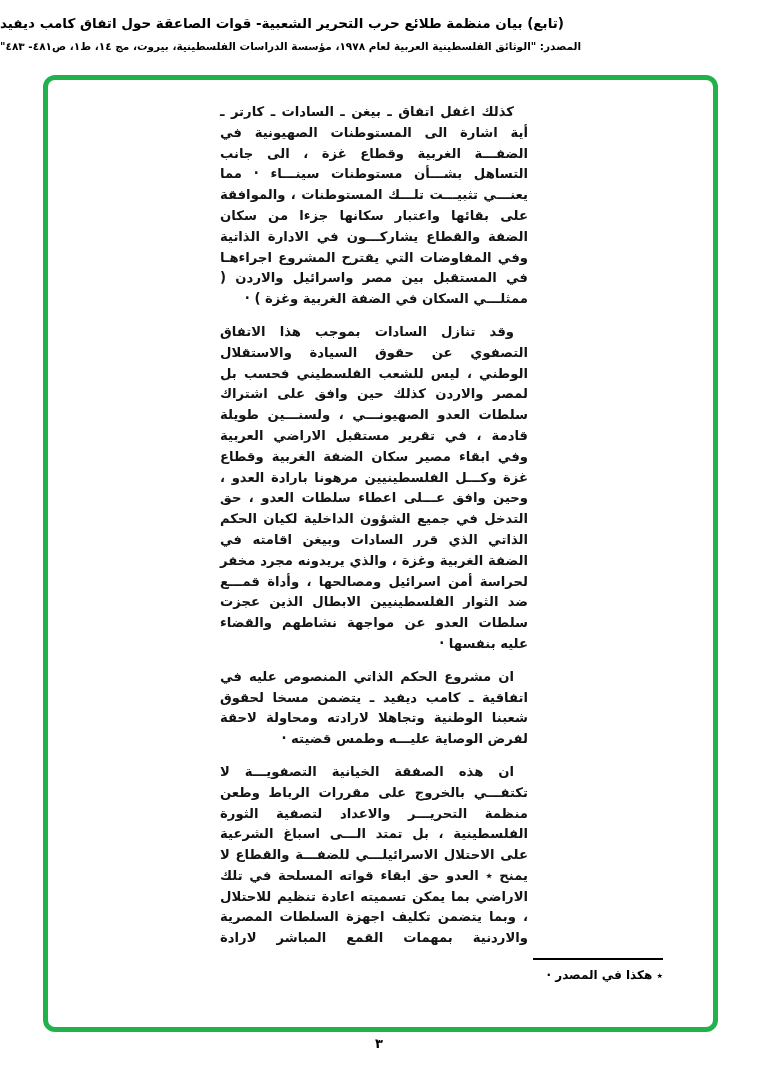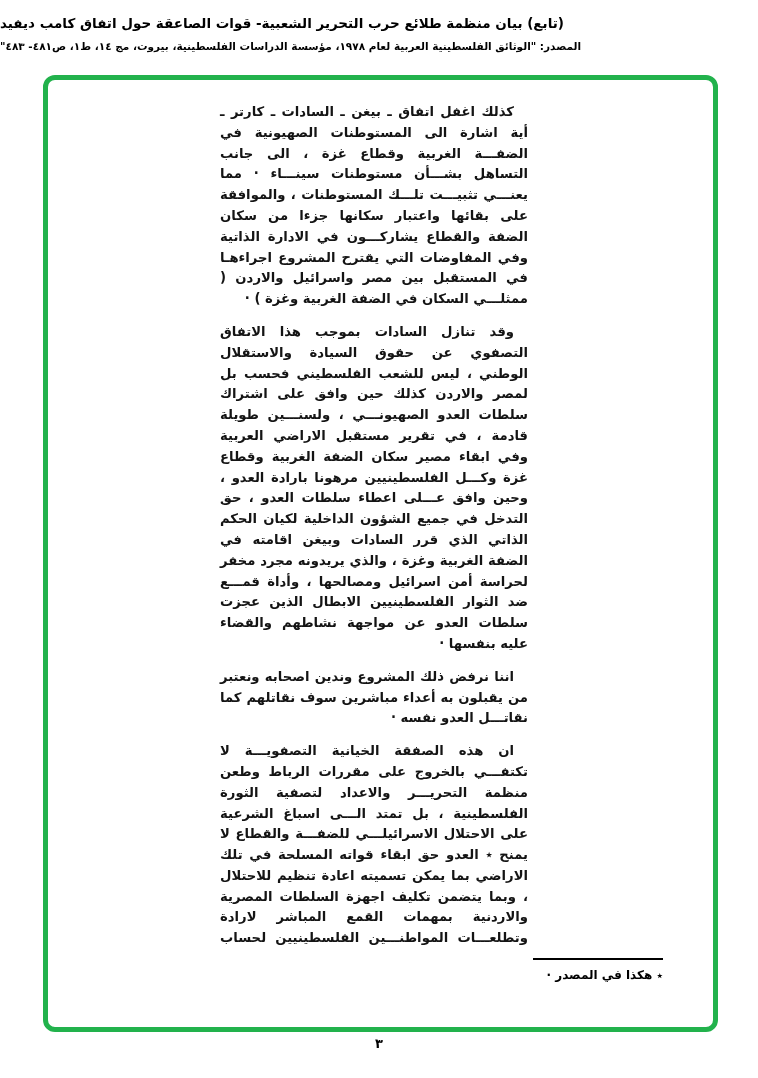--- a/index.html
+++ b/index.html
@@ -105,21 +105,21 @@
 <header class="page-header">
   <div class="header-title">(تابع)  بيان منظمة طلائع حرب التحرير الشعبية- قوات الصاعقة حول اتفاق كامب ديفيد</div>
   <div class="header-source">المصدر: "الوثائق الفلسطينية العربية لعام ١٩٧٨، مؤسسة الدراسات الفلسطينية، بيروت، مج ١٤، ط١، ص٤٨١- ٤٨٣"</div>
 </header>
 
 <div class="content-box"></div>
 
 <main class="body-text">
     <p>كذلك اغفل اتفاق ـ بيغن ـ السادات ـ كارتر ـ أية اشارة الى المستوطنات الصهيونية في الضفـــة الغربية وقطاع غزة ، الى جانب التساهل بشـــأن مستوطنات سينـــاء · مما يعنـــي تثبيـــت تلـــك المستوطنات ، والموافقة على بقائها واعتبار سكانها جزءا من سكان الضفة والقطاع يشاركـــون في الادارة الذاتية وفي المفاوضات التي يقترح المشروع اجراءهـا في المستقبل بين مصر واسرائيل والاردن ( ممثلـــي السكان في الضفة الغربية وغزة ) ·</p>
     <p>وقد تنازل السادات بموجب هذا الاتفاق التصفوي عن حقوق السيادة والاستقلال الوطني ، ليس للشعب الفلسطيني فحسب بل لمصر والاردن كذلك حين وافق على اشتراك سلطات العدو الصهيونـــي ، ولسنـــين طويلة قادمة ، في تقرير مستقبل الاراضي العربية وفي ابقاء مصير سكان الضفة الغربية وقطاع غزة وكـــل الفلسطينيين مرهونا بارادة العدو ، وحين وافق عـــلى اعطاء سلطات العدو ، حق التدخل في جميع الشؤون الداخلية لكيان الحكم الذاتي الذي قرر السادات وبيغن اقامته في الضفة الغربية وغزة ، والذي يريدونه مجرد مخفر لحراسة أمن اسرائيل ومصالحها ، وأداة قمـــع ضد الثوار الفلسطينيين الابطال الذين عجزت سلطات العدو عن مواجهة نشاطهم والقضاء عليه بنفسها ·</p>
-    <p>اننا نرفض ذلك المشروع وندين اصحابه ونعتبر من يقبلون به أعداء مباشرين سوف نقاتلهم كما نقاتـــل العدو نفسه ·</p>
+    <p>ان مشروع الحكم الذاتي المنصوص عليه في اتفاقية ـ كامب ديفيد ـ يتضمن مسخا لحقوق شعبنا الوطنية وتجاهلا لارادته ومحاولة لاحقة لفرض الوصاية عليـــه وطمس قضيته ·</p>
     <p>ان هذه الصفقة الخيانية التصفويـــة لا تكتفـــي بالخروج على مقررات الرباط وطعن منظمة التحريـــر والاعداد لتصفية الثورة الفلسطينية ، بل تمتد الـــى اسباغ الشرعية على الاحتلال الاسرائيلـــي للضفـــة والقطاع لا يمنح ٭ العدو حق ابقاء قواته المسلحة في تلك الاراضي بما يمكن تسميته اعادة تنظيم للاحتلال ، وبما يتضمن تكليف اجهزة السلطات المصرية والاردنية بمهمات القمع المباشر لارادة وتطلعـــات المواطنـــين الفلسطينيين لحساب العدو الصهيوني وبتوجيه مباشر منه · انها محاولة لفرض انتداب ثلاثي على الضفـــة والقطاع ، يتكافأ فيه الدور المصري والاردني مـــع الدور الذي كان لمصر في اطار الانتـــداب الانجلـــو ـ</p>
   </main>
 
 <div class="footnote-area">
   <div class="footnote-rule"></div>
   <div class="footnote-text">٭ هكذا في المصدر ·</div>
 </div>
 
 <div class="page-number">٣</div>
 

